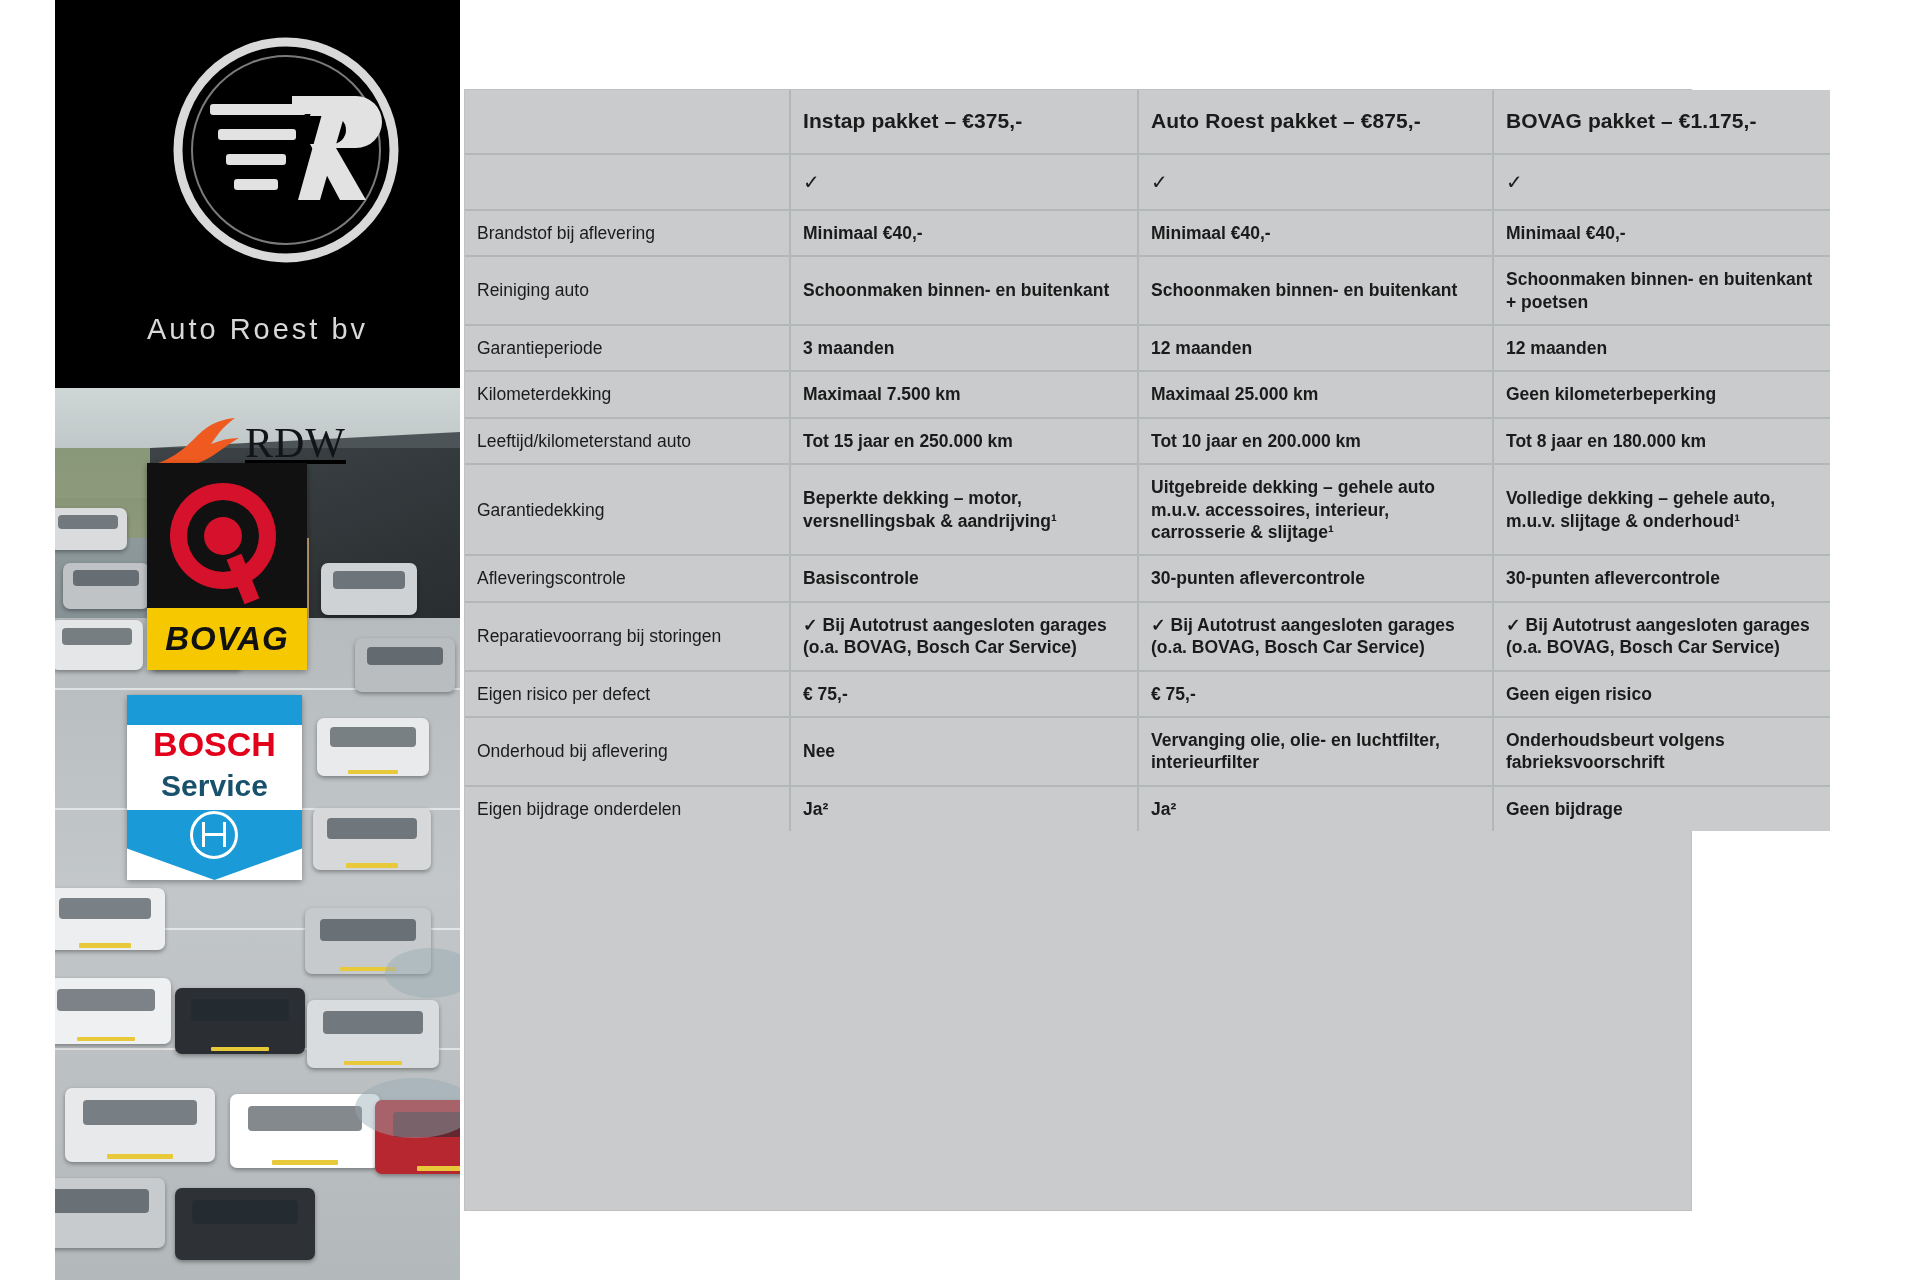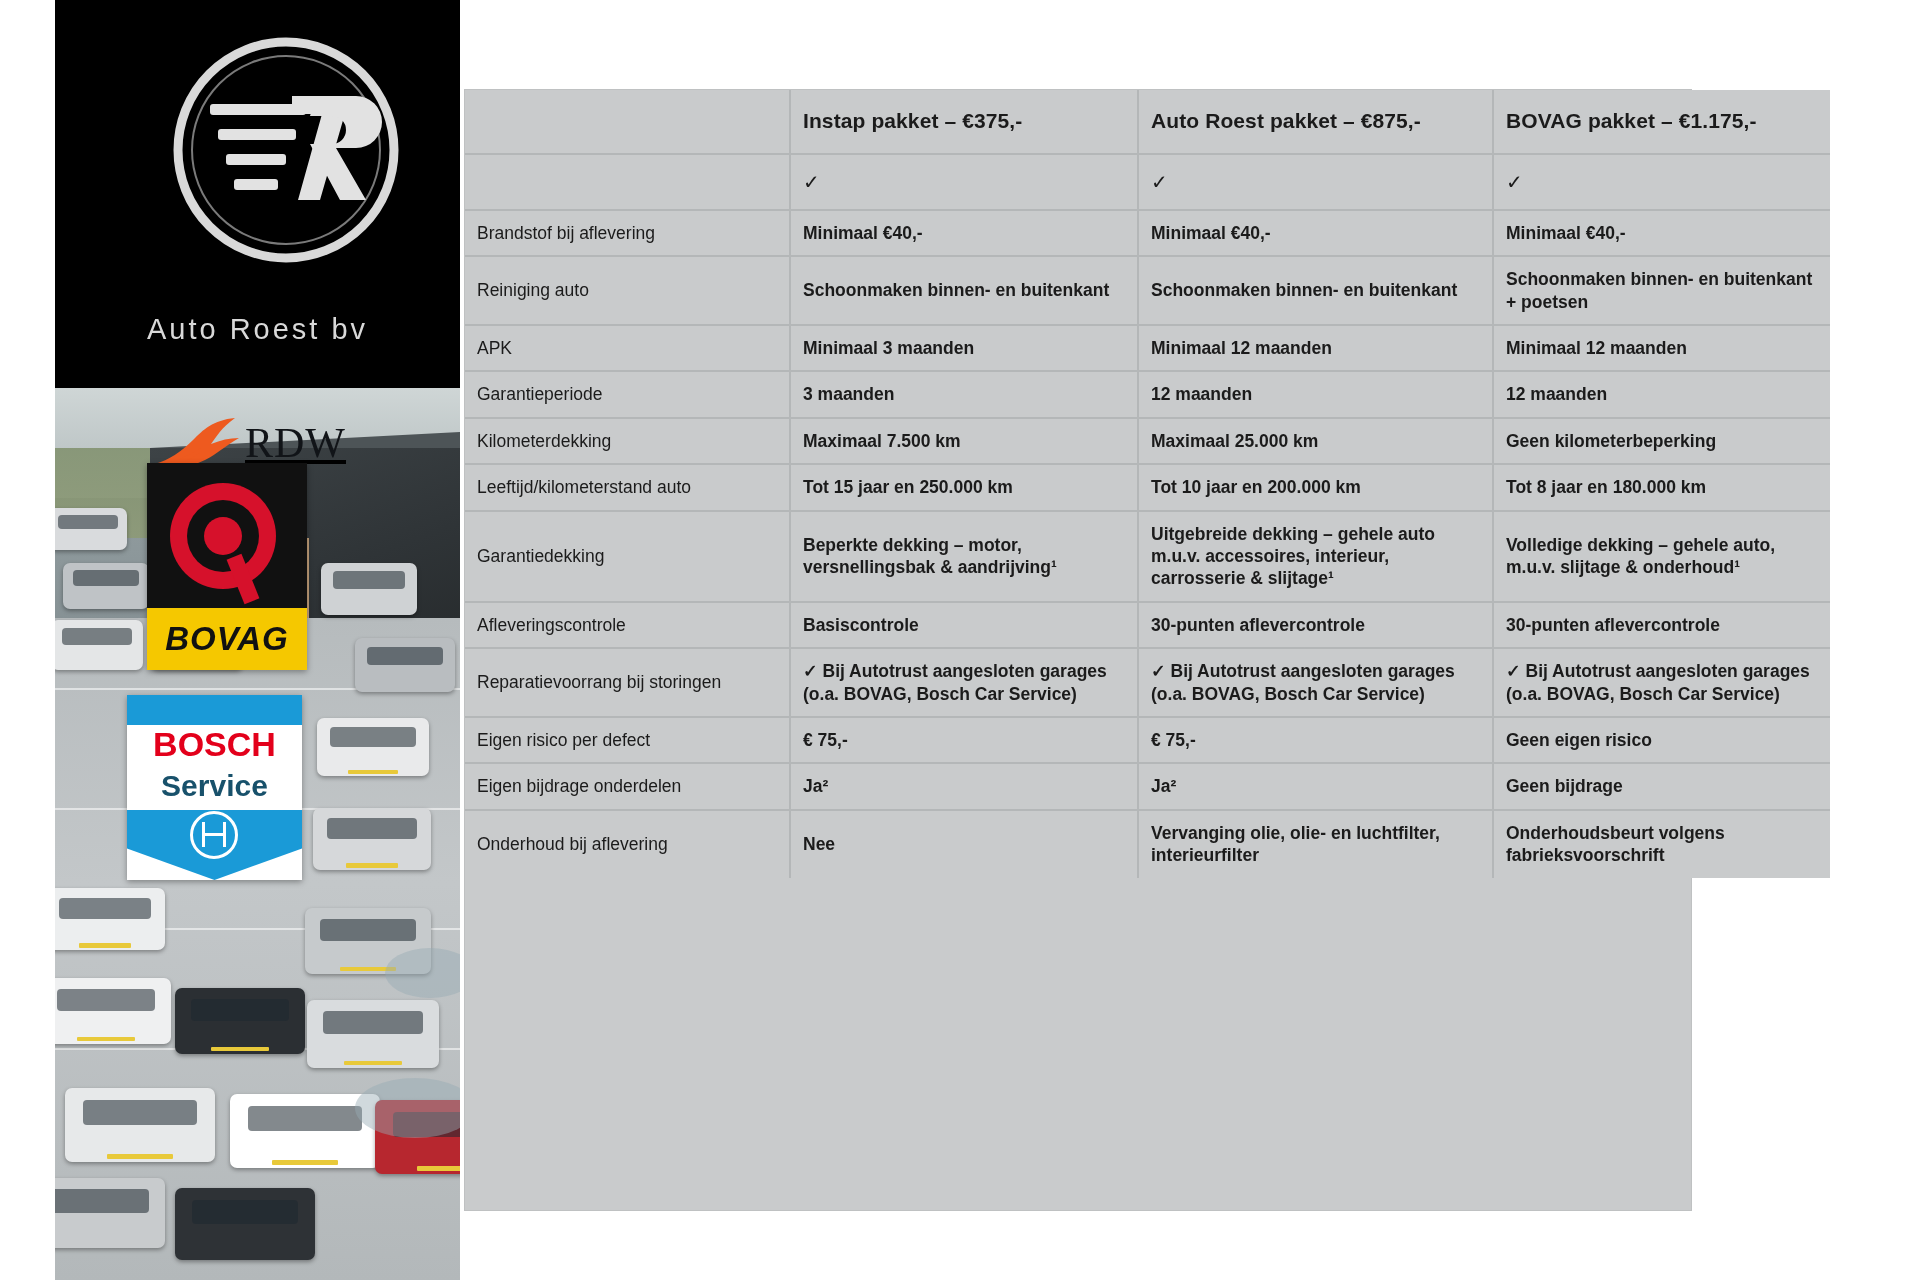--- a/index.html
+++ b/index.html
@@ -427,26 +427,20 @@
           <td class="value">Minimaal €40,-</td>
         </tr>
 
         <tr>
           <td class="rowlabel">Reiniging auto</td>
           <td class="value">Schoonmaken binnen- en buitenkant</td>
           <td class="value">Schoonmaken binnen- en buitenkant</td>
           <td class="value">Schoonmaken binnen- en buitenkant + poetsen</td>
         </tr>
 
-        <tr>
-          <td class="rowlabel">APK</td>
-          <td class="value">Minimaal 3 maanden</td>
-          <td class="value">Minimaal 12 maanden</td>
-          <td class="value">Minimaal 12 maanden</td>
-        </tr>
 
         <tr>
           <td class="rowlabel">Garantieperiode</td>
           <td class="value">3 maanden</td>
           <td class="value">12 maanden</td>
           <td class="value">12 maanden</td>
         </tr>
 
         <tr>
           <td class="rowlabel">Kilometerdekking</td>
@@ -484,29 +478,29 @@
         </tr>
 
         <tr>
           <td class="rowlabel">Eigen risico per defect</td>
           <td class="value">€ 75,-</td>
           <td class="value">€ 75,-</td>
           <td class="value">Geen eigen risico</td>
         </tr>
 
         <tr>
+          <td class="rowlabel">Onderhoud bij aflevering</td>
+          <td class="value">Nee</td>
+          <td class="value">Vervanging olie, olie- en luchtfilter, interieurfilter</td>
+          <td class="value">Onderhoudsbeurt volgens fabrieksvoorschrift</td>
+        </tr>
+
+        <tr>
           <td class="rowlabel">Eigen bijdrage onderdelen</td>
           <td class="value">Ja²</td>
           <td class="value">Ja²</td>
           <td class="value">Geen bijdrage</td>
         </tr>
-
-        <tr>
-          <td class="rowlabel">Onderhoud bij aflevering</td>
-          <td class="value">Nee</td>
-          <td class="value">Vervanging olie, olie- en luchtfilter, interieurfilter</td>
-          <td class="value">Onderhoudsbeurt volgens fabrieksvoorschrift</td>
-        </tr>
       </tbody>
     </table>
   </div>
 
 </div>
 
 </body></html>

